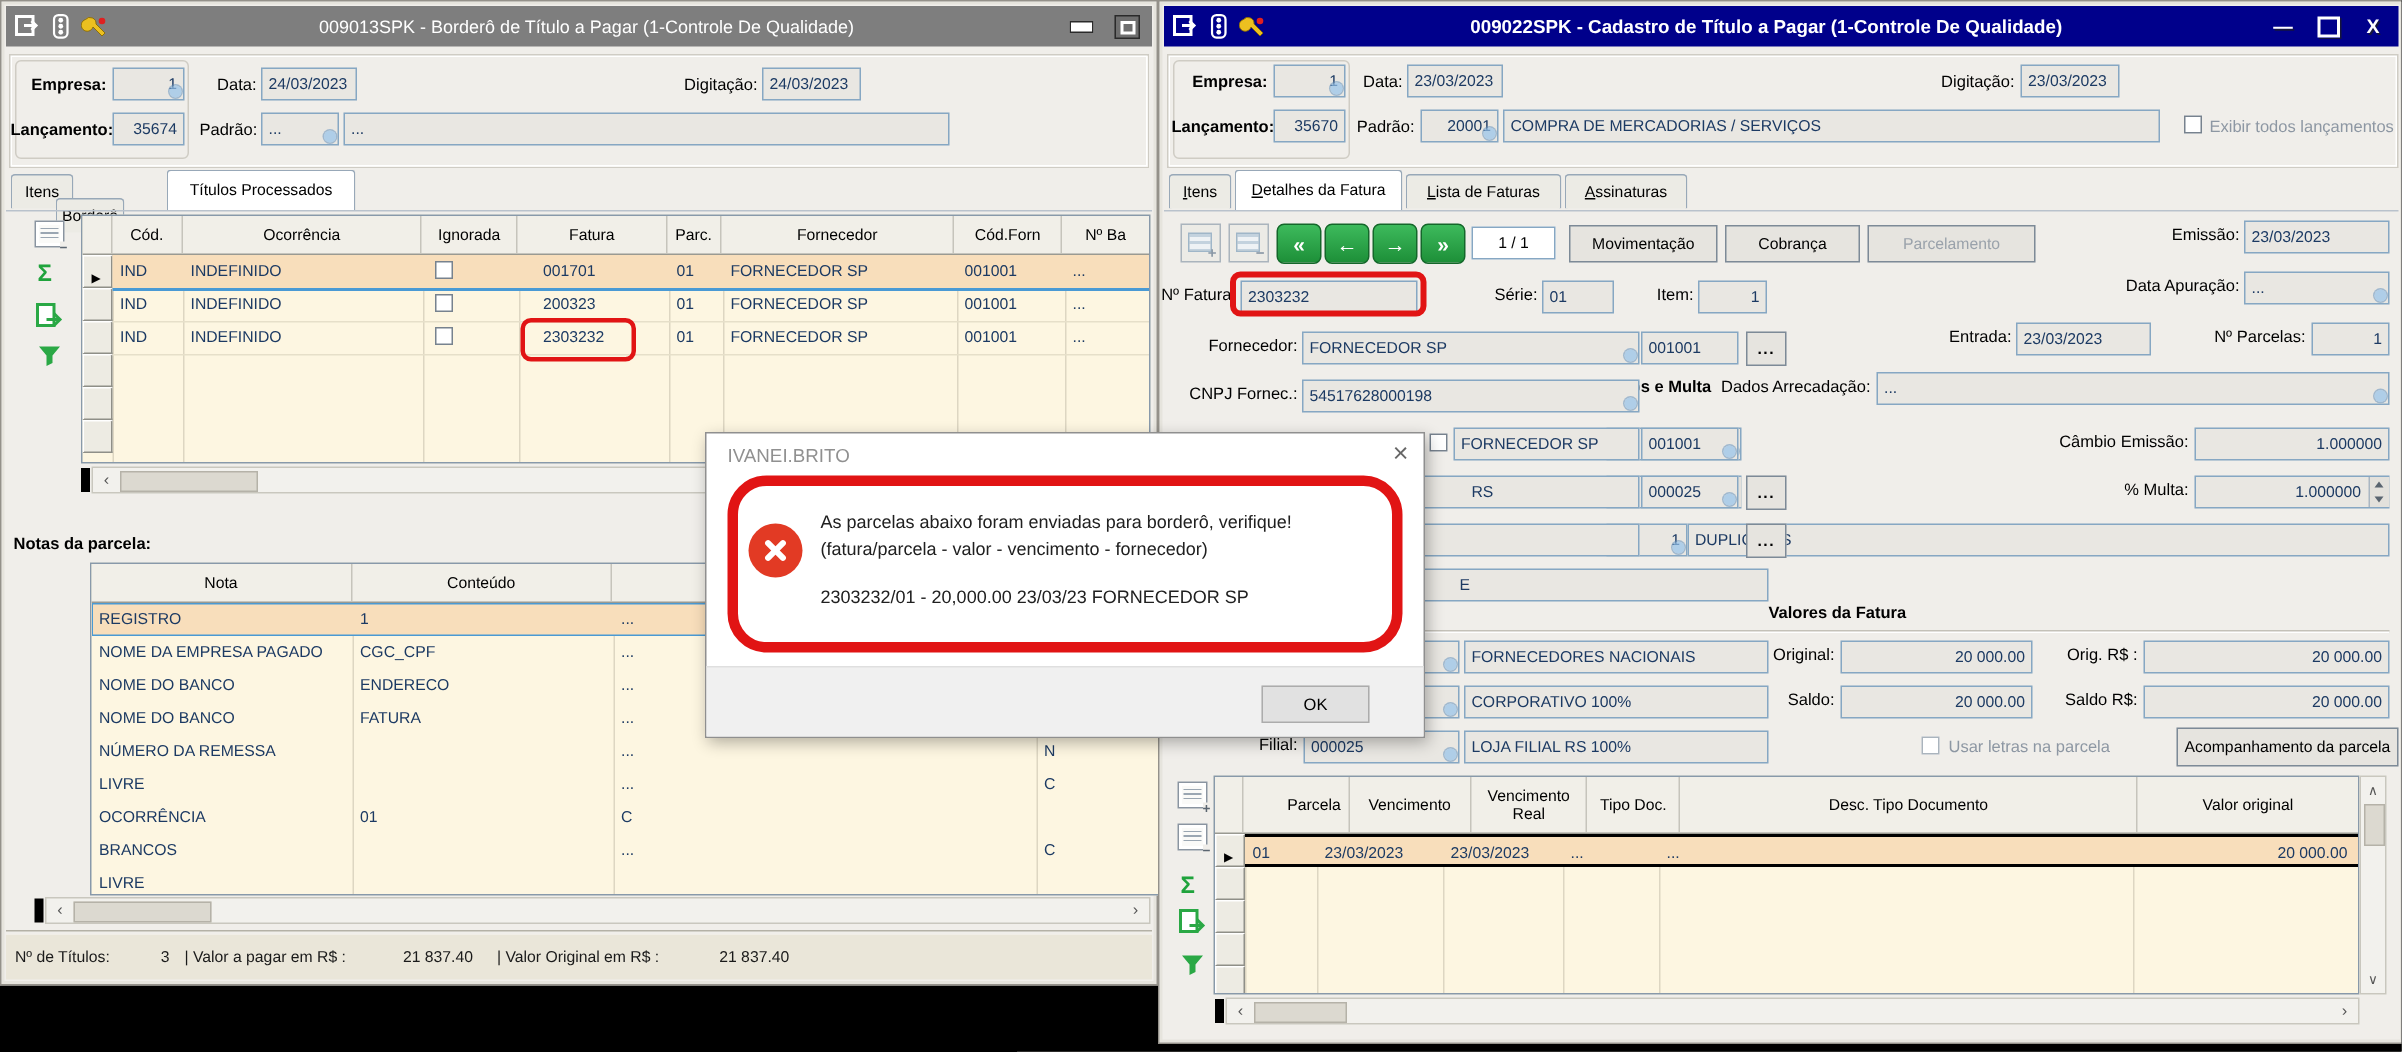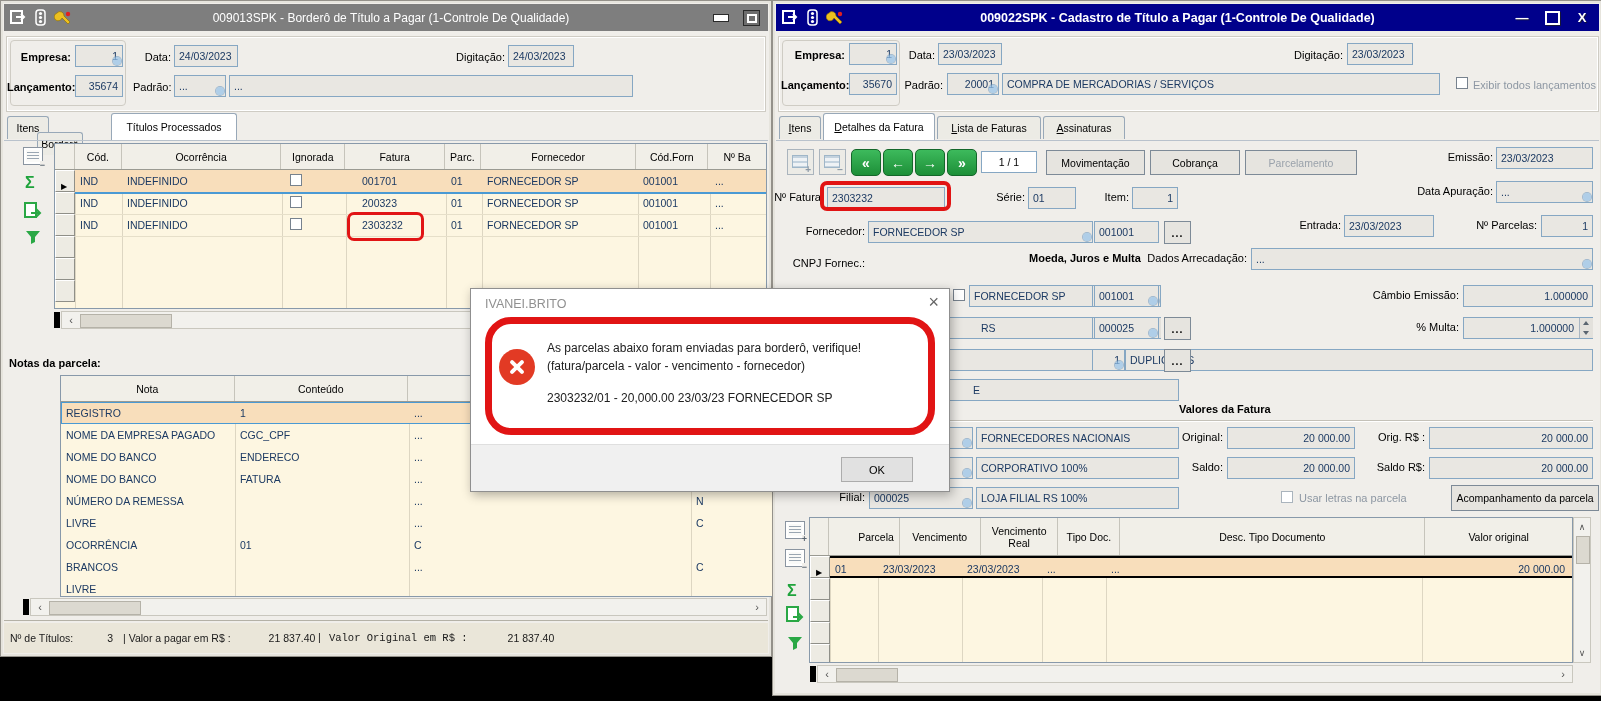--- a/index.html
+++ b/index.html
@@ -295,21 +295,21 @@
       <div class="thumb" style="left:18px;top:2px;width:90px;height:12px;"></div>
       <span class="scrbtn g-hr" style="right:2px;top:0;width:14px;height:16px;"></span>
     </div>
 
     <div class="abs" style="left:3px;top:619px;width:764px;height:2px;border-top:1px solid #b4b1a6;border-bottom:1px solid #fff;"></div>
     <div class="abs" style="left:3px;top:622px;width:764px;height:30px;background:#eae6d9;display:flex;align-items:center;font-size:10.5px;color:#1a1a1a;">
       <span style="margin-left:6px;">Nº de Títulos:</span>
       <span style="margin-left:34px;">3</span>
       <span style="margin-left:10px;">| Valor a pagar em R$ :</span>
       <span style="margin-left:38px;">21 837.40</span>
-      <span style="margin-left:1px;font-family:Liberation Mono, monospace;">| Valor Original em R$ :</span>
+      <span style="margin-left:16px;">| Valor Original em R$ :</span>
       <span style="margin-left:40px;">21 837.40</span>
     </div>
   </div>
 
   <div class="win" style="left:772px;top:0;width:829px;height:694px;">
     <div class="tbar" style="background:#00008b;">
       <span>
           <svg width="17" height="15">
             <rect x="1" y="1" width="11" height="12" fill="none" stroke="#fff" stroke-width="2"></rect>
             <path d="M6 7 h8 M11 4 l3 3 -3 3" stroke="#fff" stroke-width="2" fill="none"></path>
@@ -417,20 +417,21 @@
     <div class="fld" style="left:54px;top:186px;width:118px;">2303232</div>
     <span class="lbl right" style="left:218px;top:190px;width:34px;">Série:</span>
     <div class="fld" style="left:255px;top:186px;width:48px;">01</div>
     <span class="lbl right" style="left:322px;top:190px;width:34px;">Item:</span>
     <div class="fld r" style="left:359px;top:186px;width:46px;">1</div>
     <span class="lbl right" style="left:28px;top:224px;width:64px;">Fornecedor:</span>
     <div class="fld lens" style="left:95px;top:220px;width:225px;">FORNECEDOR SP</div>
     <div class="fld" style="left:321px;top:220px;width:65px;">001001</div>
     <div class="btn dots" style="left:391px;top:220px;width:27px;height:23px;">...</div>
     <span class="lbl right" style="left:12px;top:256px;width:80px;">CNPJ Fornec.:</span>
+    <div class="fld lens" style="left:95px;top:252px;width:225px;">54517628000198</div>
     <span class="cb" style="left:180px;top:288px;"></span>
     <div class="fld" style="left:196px;top:284px;width:124px;">FORNECEDOR SP</div>
     <div class="fld lens" style="left:321px;top:284px;width:65px;">001001</div>
     <div class="fld" style="left:95px;top:316px;width:225px;padding-left:112px;">RS</div>
     <div class="fld lens" style="left:321px;top:316px;width:65px;">000025</div>
     <div class="btn dots" style="left:391px;top:316px;width:27px;height:23px;">...</div>
     <div class="fld" style="left:95px;top:348px;width:225px;"></div>
     <div class="btn dots" style="left:391px;top:348px;width:27px;height:23px;">...</div>
     <div class="fld" style="left:95px;top:378px;width:311px;padding-left:104px;">E</div>
 

